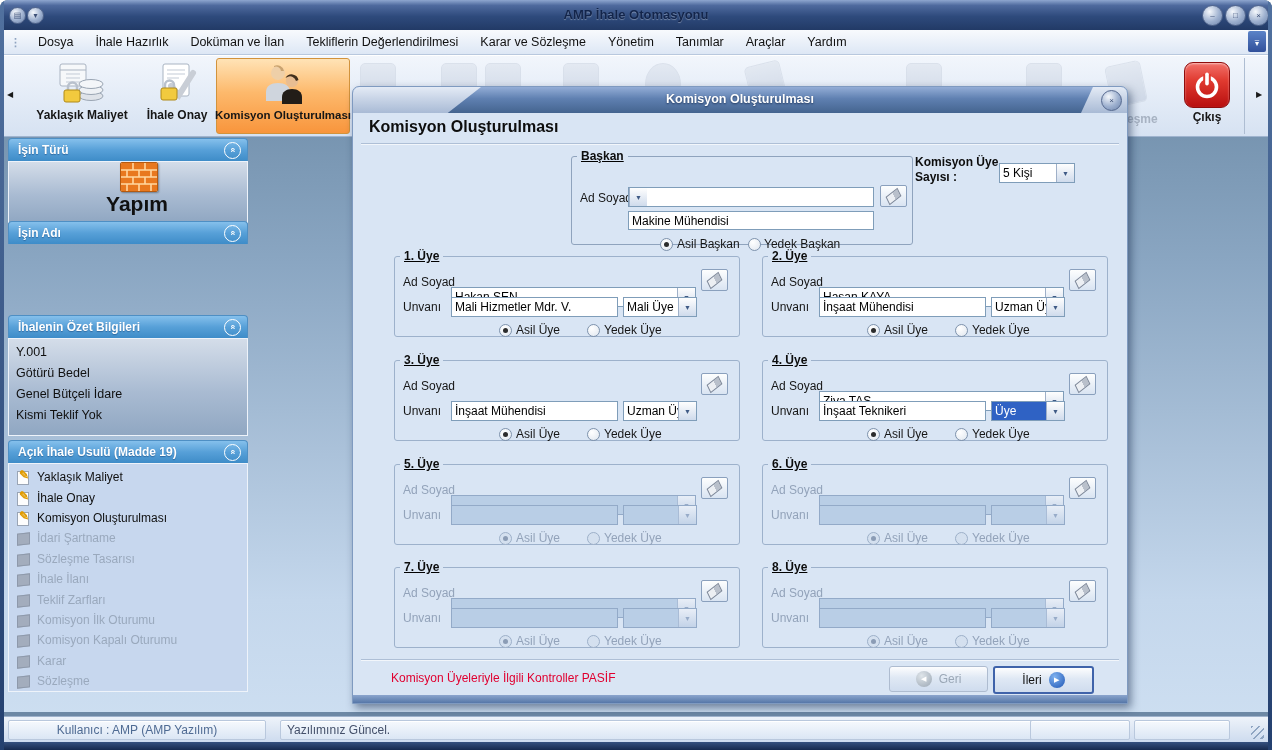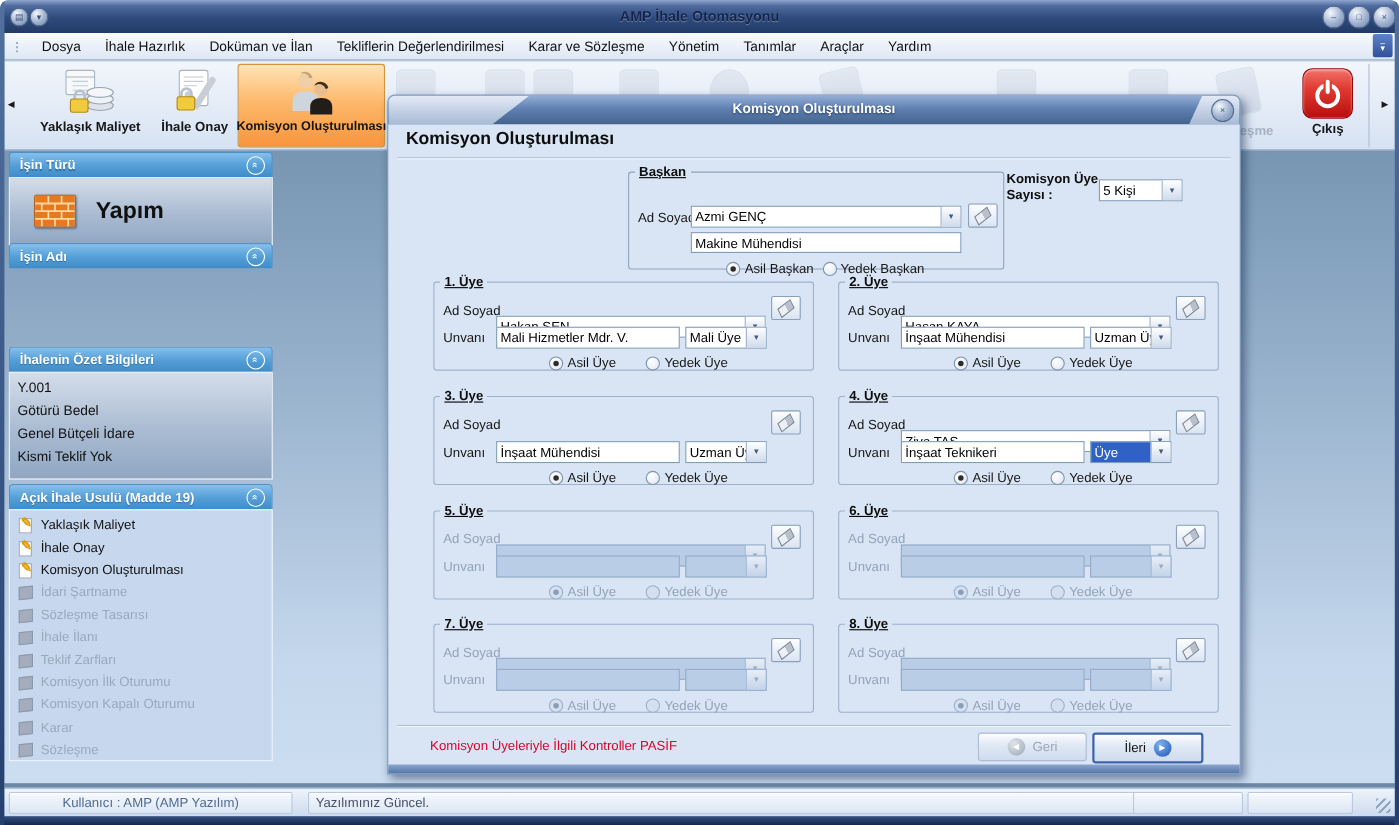--- a/index.html
+++ b/index.html
@@ -55,21 +55,21 @@
   .panel{position:absolute;left:8px;width:240px;z-index:2;}
   .phead{height:22px;border-radius:4px 4px 0 0;display:flex;align-items:center;
     background:linear-gradient(180deg,#85c0ec 0%,#57a0d8 50%,#3e8cc8 100%);
     border:1px solid #4e8fc4;border-bottom:none;}
   .phead .ptitle{flex:1;font-size:12px;font-weight:bold;color:#fff;padding-left:9px;
     text-shadow:0 1px 1px rgba(0,40,90,.4);}
   .chev{width:15px;height:15px;margin-right:6px;border:1px solid #fff;border-radius:50%;
     display:flex;align-items:center;justify-content:center;color:#fff;font-size:9px;font-weight:bold;}
   .chev span{display:inline-block;transform:rotate(90deg);}
   .pbody{border:1px solid #eef3fa;background:linear-gradient(180deg,#d4dde9 0%,#a9bbd2 55%,#90a7c2 100%);}
-  #p1-body{height:60px;display:flex;align-items:center;}
+  #p1-body{height:60px;display:flex;align-items:center;flex-direction:column;}
   #brick{margin-left:22px;border:1px solid #b45a10;border-radius:2px;box-shadow:1px 1px 2px rgba(0,0,0,.35);}
   #p1-value{font-size:21px;font-weight:bold;color:#101010;margin-left:18px;}
   #p2-body{height:65px;}
   #p2-value{font-size:13px;font-weight:bold;color:#101010;padding:4px 6px;}
   #p3-body{height:94px;padding-top:2px;}
   .p3-line{font-size:12.5px;color:#101010;padding:3.5px 7px;}
   #p4-body{height:224px;background:#c7d7ee;padding-top:3px;}
   .chk{height:20.4px;display:flex;align-items:center;padding-left:7px;font-size:12px;color:#101010;}
   .chk.dis{color:#9aa9bd;}
   .chk-ic{width:15px;height:14px;position:relative;margin-right:6px;flex:0 0 15px;}
@@ -414,21 +414,20 @@
           <span>×</span>
         </div>
     </div>
     <div id="dlg-heading">Komisyon Oluşturulması</div>
     <div id="dlg-hr"></div>
 
     <fieldset id="baskan">
       <legend>Başkan</legend>
       <span class="flabel l1">Ad Soyad</span>
       <div class="combo name-combo">
-        <input class="ci" value="Azmi GENÇ" style="">
         <span class="combo-btn">▼</span>
       </div>
       <button class="eraser">
           <span class="eraser-shape"></span>
         </button>
       <input class="ti title-input" value="Makine Mühendisi" style="">
       <span class="rad r1 checked">
           <span class="dot"></span>
         </span>
       <span class="rlabel rl1">Asil Başkan</span>

